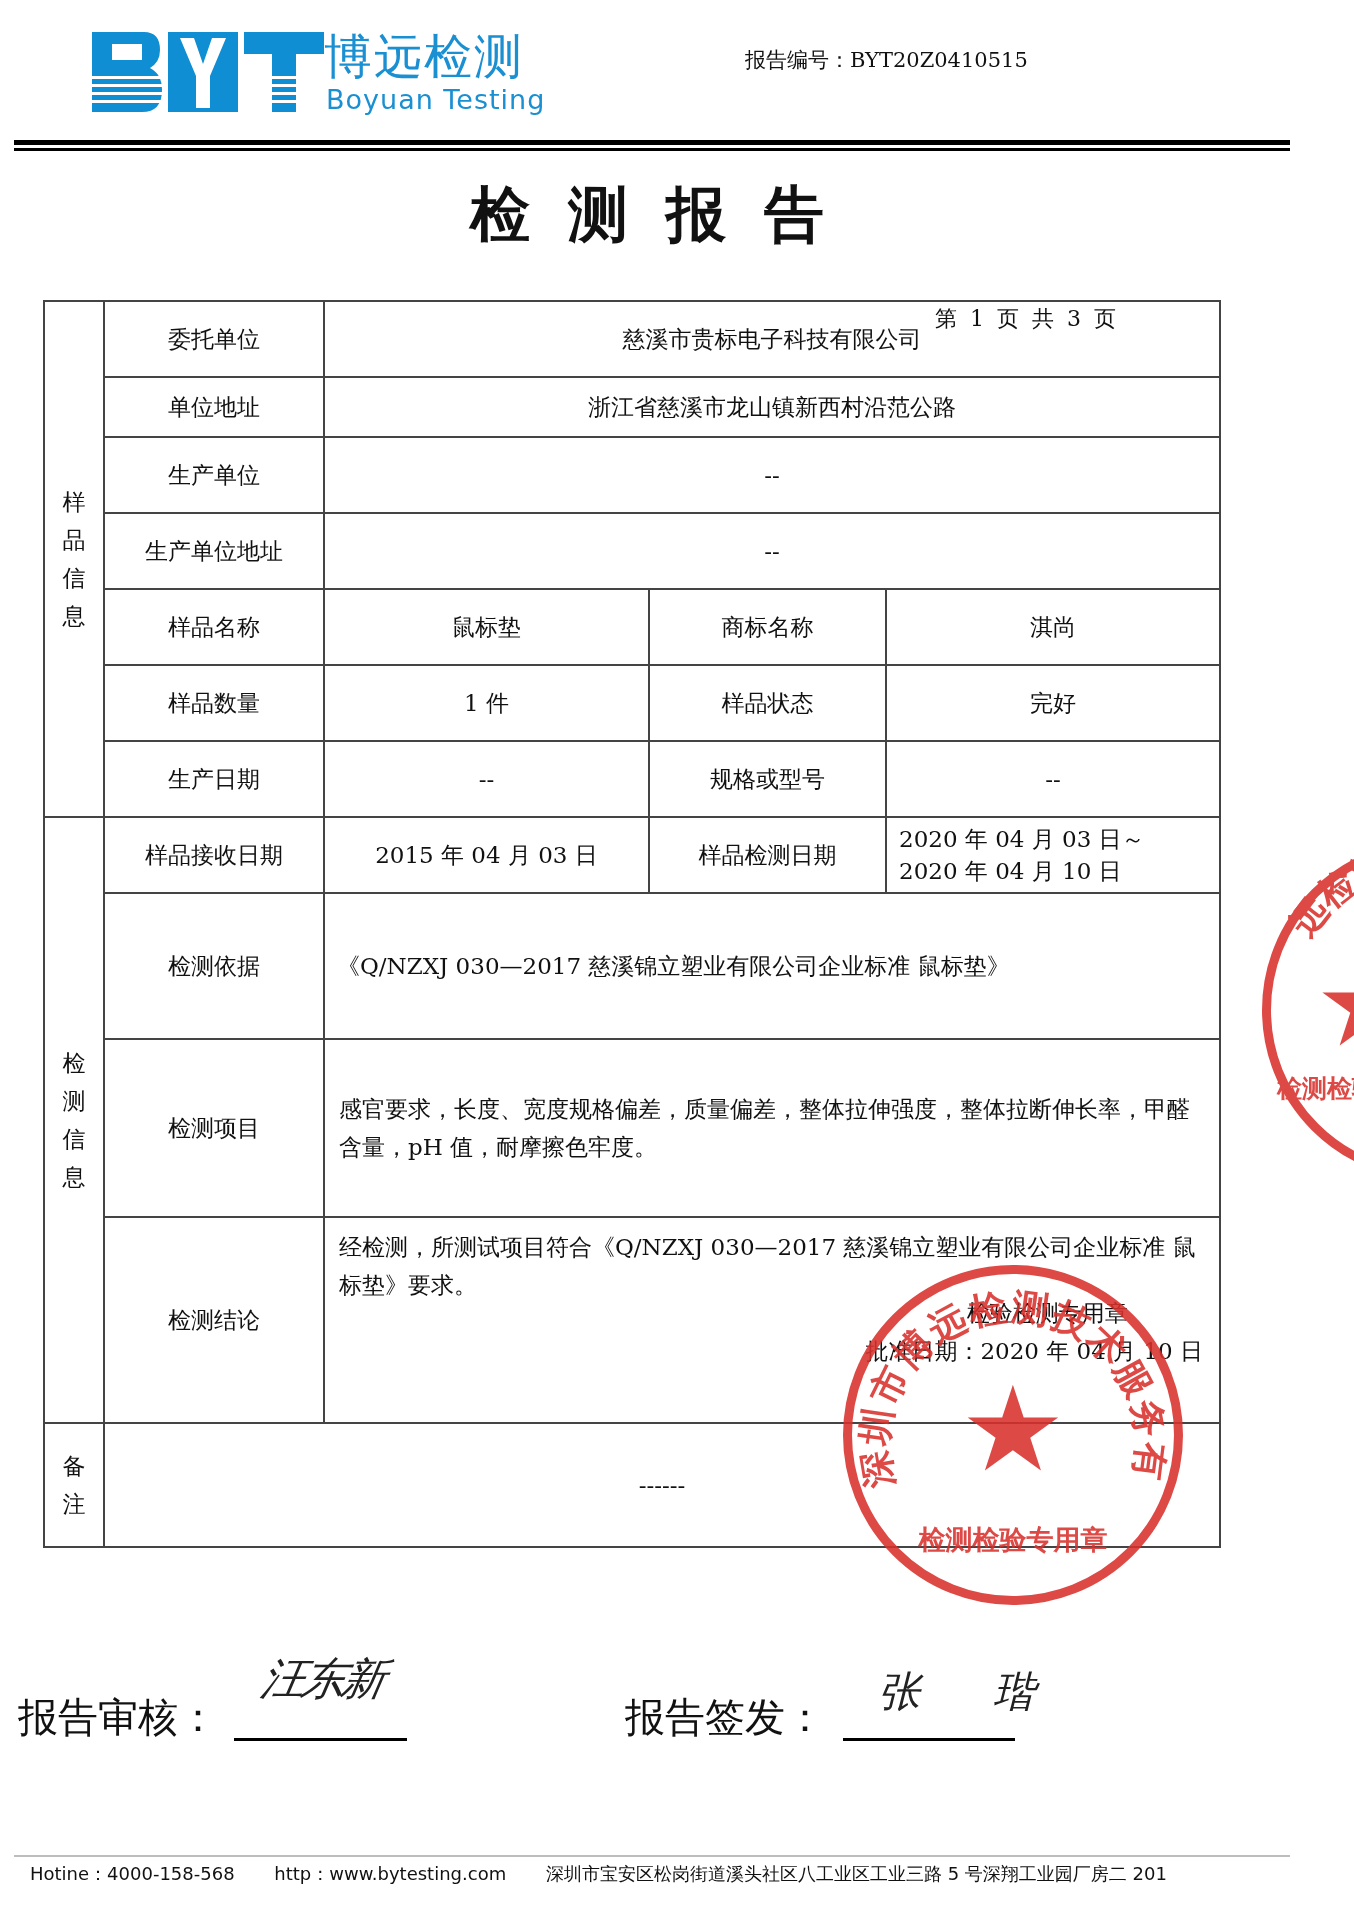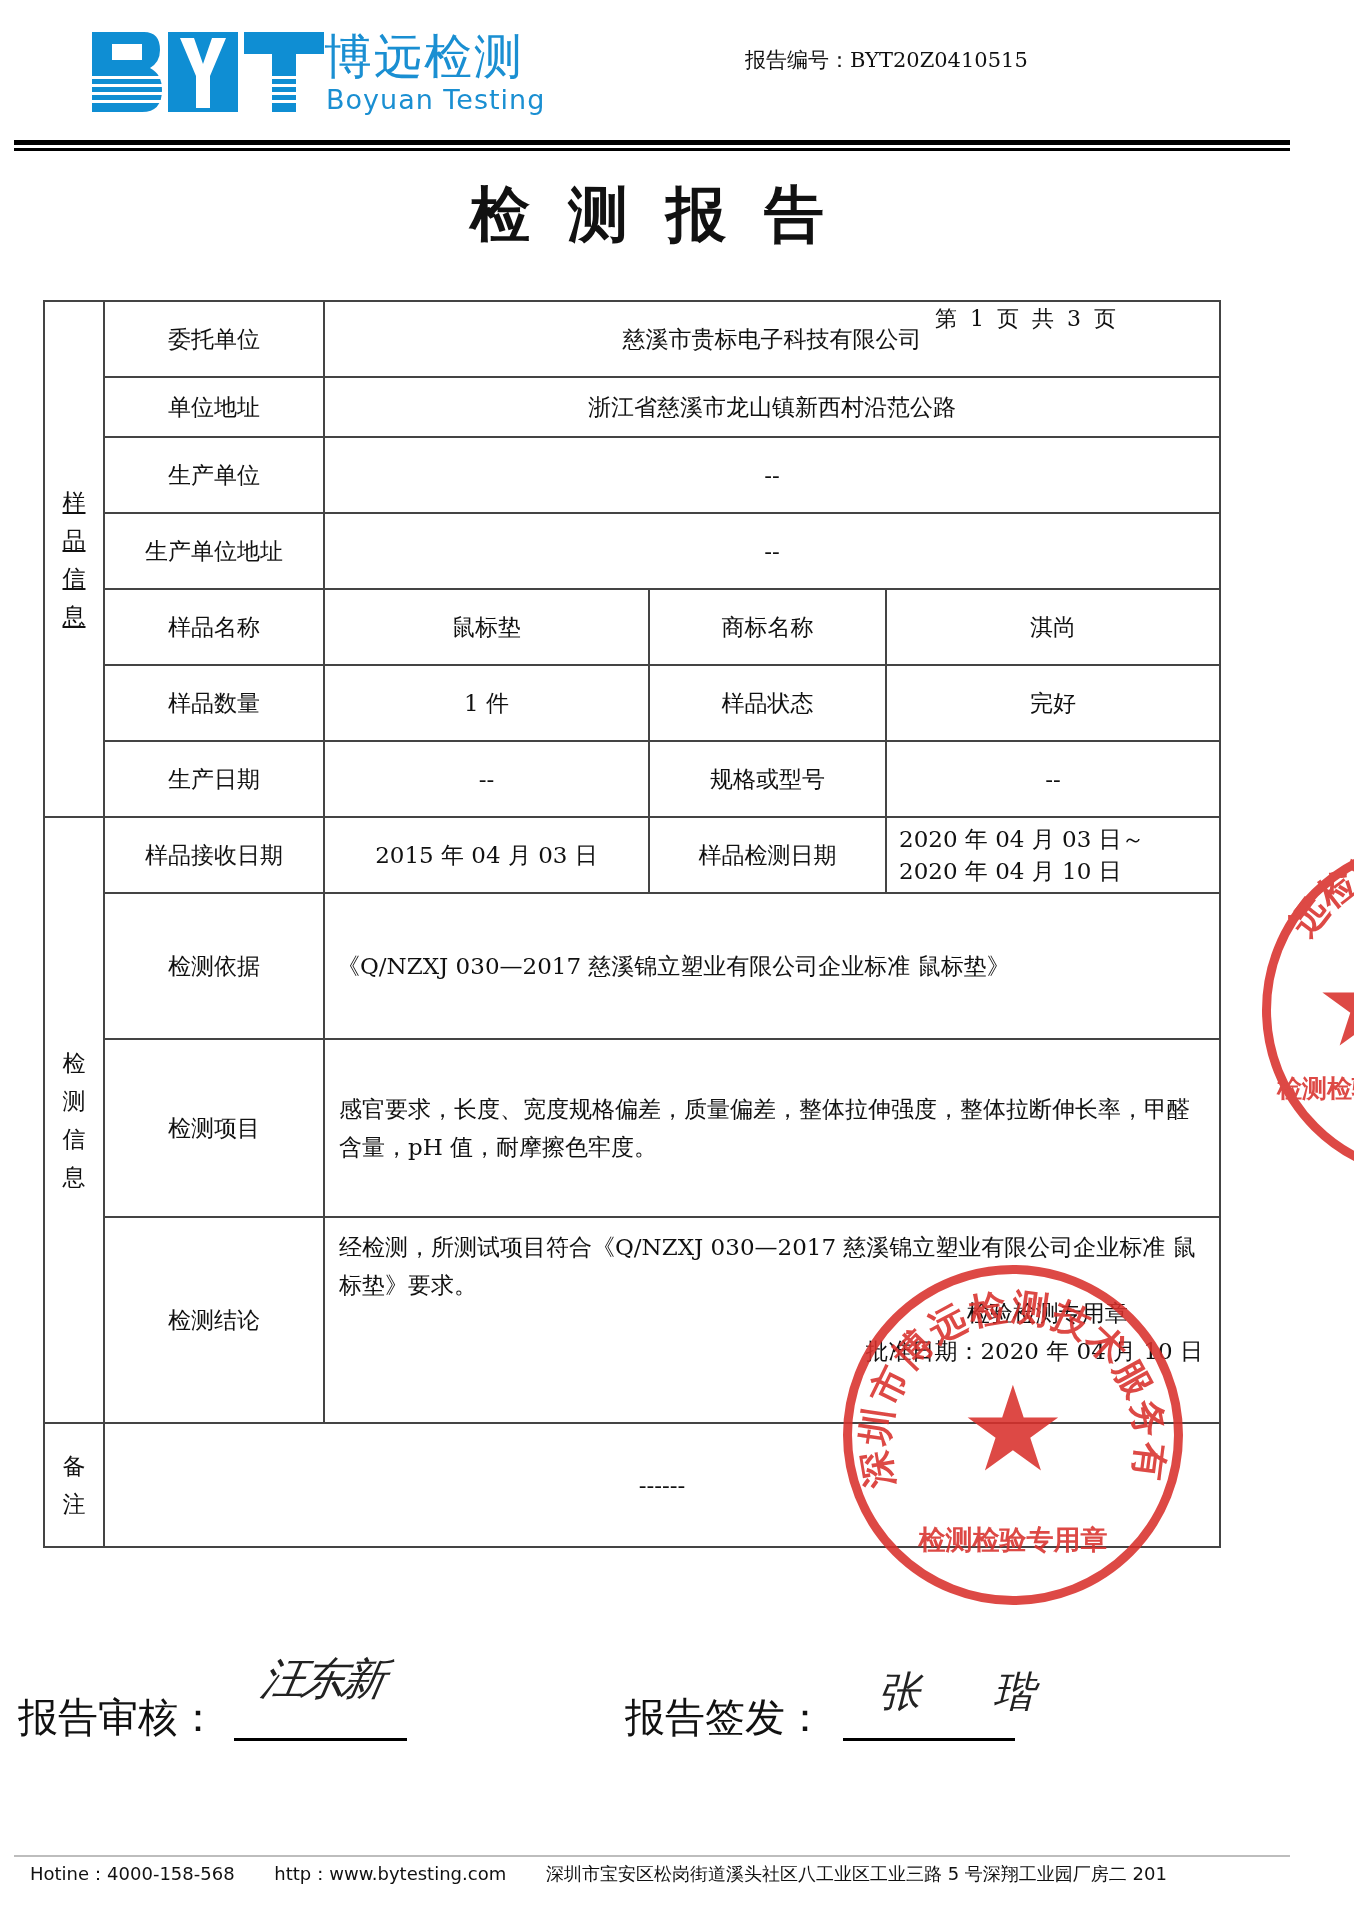--- a/index.html
+++ b/index.html
@@ -106,21 +106,21 @@
 <div class="abs rule-thick"></div>
 <div class="abs rule-thin"></div>
 
 <div class="abs doc-title">检测报告</div>
 <div class="abs page-no">第 1 页 共 3 页</div>
 
 <table class="main">
   <tbody>
       <tr style="height:76px">
     <td class="sect" rowspan="7">
-      <div style="width:1.2em;margin:0 auto;word-break:break-all;text-decoration:underline;">样品信息</div>
+      <div style="width:1.2em;margin:0 auto;word-break:break-all;">样品信息</div>
     </td>
     <td class="lbl">委托单位</td>
     <td colspan="3">慈溪市贵标电子科技有限公司</td>
   </tr>
   <tr style="height:60px">
     <td class="lbl">单位地址</td>
     <td colspan="3">浙江省慈溪市龙山镇新西村沿范公路</td>
   </tr>
   <tr style="height:76px">
     <td class="lbl">生产单位</td>

